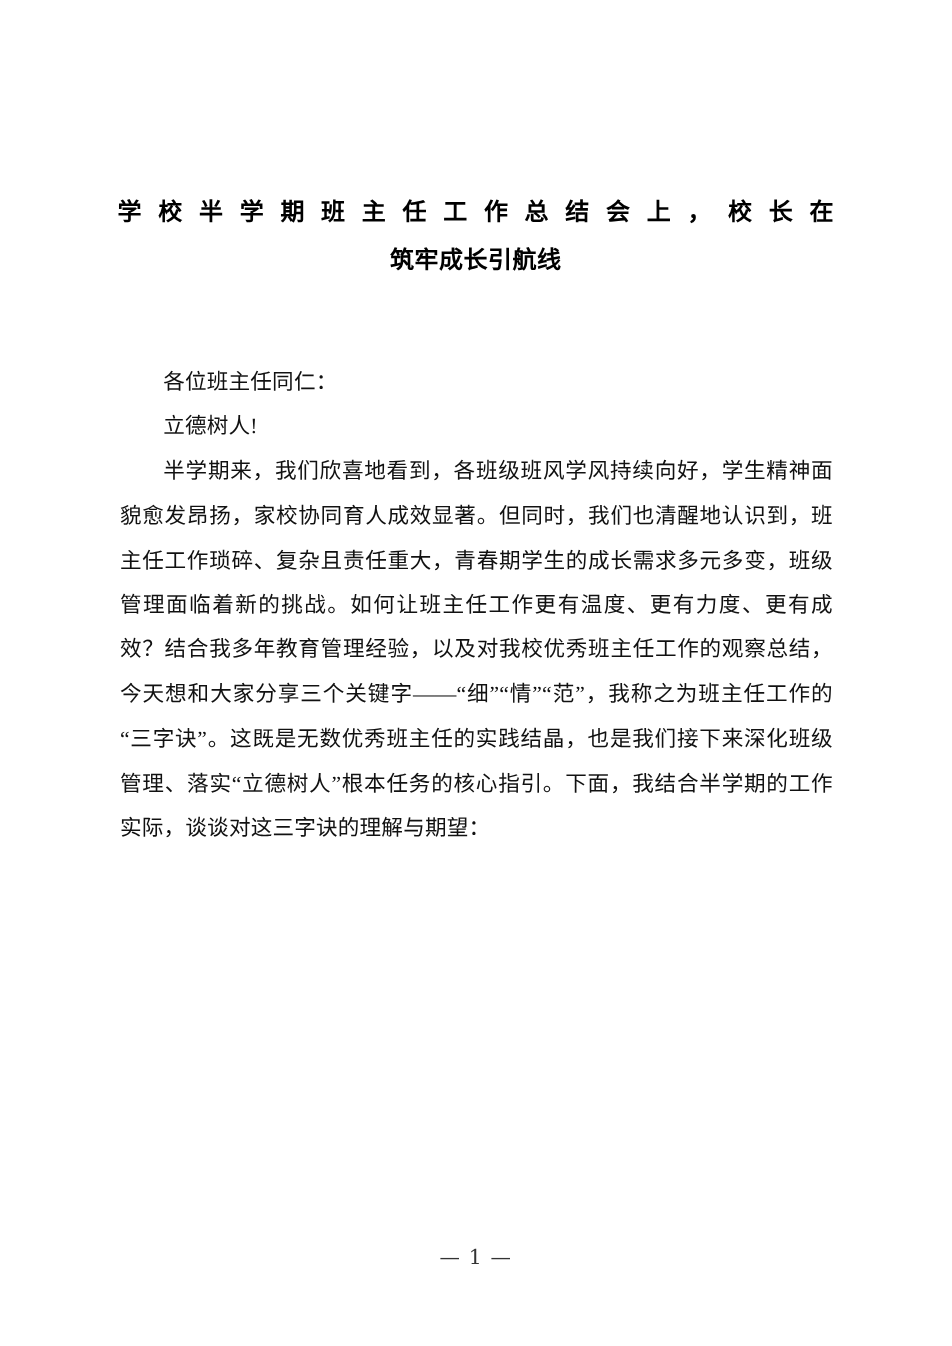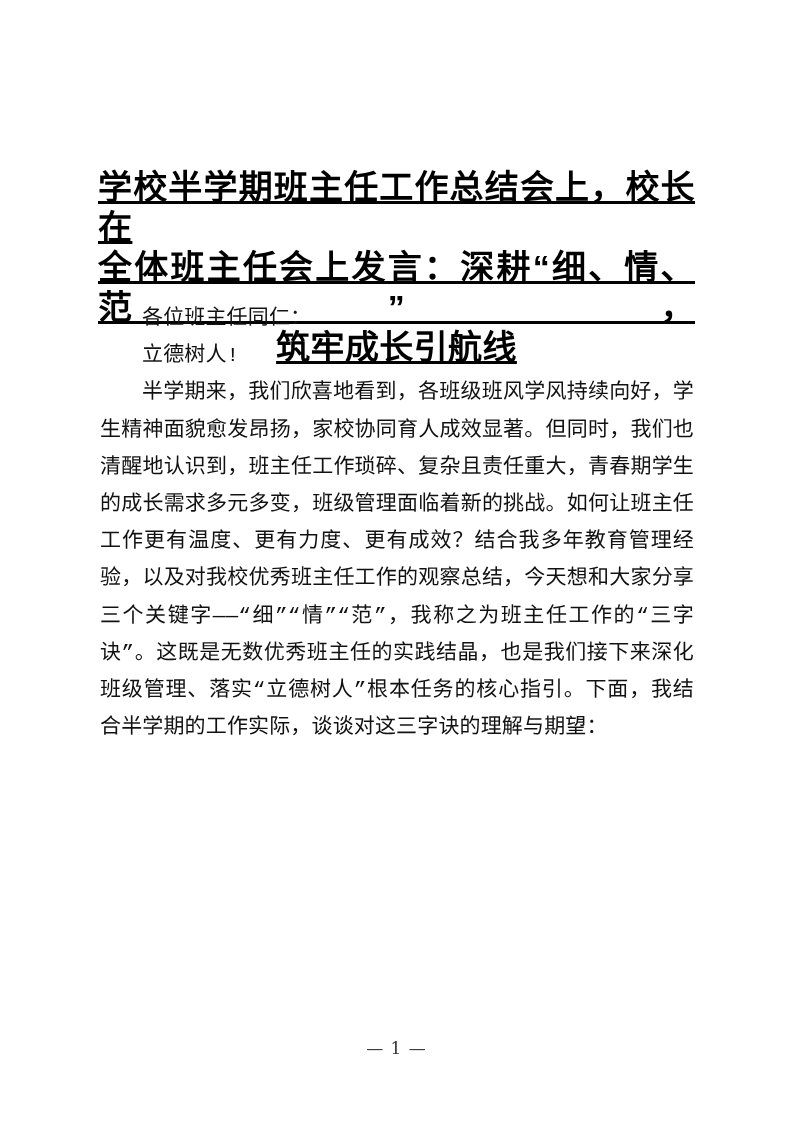--- a/index.html
+++ b/index.html
@@ -21,27 +21,26 @@
 
   
   .doc-title {
     position: absolute;
     left: 98px;
     top: 144px;
     width: 597px;
     text-align: center;
     font-family: "Liberation Sans", "DejaVu Sans", sans-serif;
     font-weight: 700;
-    font-size: 34px;
+    font-size: 20px;
     line-height: 40px;
     letter-spacing: 0.4px;
     color: #000000;
     text-align: justify;
     text-align-last: center;
-    text-decoration: underline;
   }
   .doc-title .tline {
     display: block;
     white-space: nowrap;
   }
   .doc-title .tline-1,
   .doc-title .tline-2 {
     text-align: justify;
     text-align-last: justify;
     white-space: normal;
@@ -49,22 +48,22 @@
   .doc-title .tline-3 {
     text-align: left;
   }
 
   
   .body-block {
     position: absolute;
     left: 100px;
     top: 300px;
     width: 594px;
-    font-family: Liberation Mono, monospace;
-    font-size: 21px;
+    font-family: Liberation Serif, serif;
+    font-size: 18px;
     line-height: 37.2px;
     color: #111111;
     text-align: justify;
     text-justify: inter-character;
   }
 
   .para {
     margin: 0;
     text-indent: 2em;
     text-align: justify;
@@ -92,21 +91,20 @@
     letter-spacing: 1px;
   }
 </style>
 </head>
 <body>
 
 <div class="page">
 
   <h1 class="doc-title">
     <span class="tline tline-1">学校半学期班主任工作总结会上，校长在</span>
-    <span class="tline tline-2">全体班主任会上发言：深耕“细、情、范”，</span>
     <span class="tline tline-3">筑牢成长引航线</span>
   </h1>
 
   <div class="body-block">
     <p class="para salutation">各位班主任同仁：</p>
     <p class="para greeting">立德树人!</p>
     <p class="para">半学期来，我们欣喜地看到，各班级班风学风持续向好，学生精神面貌愈发昂扬，家校协同育人成效显著。但同时，我们也清醒地认识到，班主任工作琐碎、复杂且责任重大，青春期学生的成长需求多元多变，班级管理面临着新的挑战。如何让班主任工作更有温度、更有力度、更有成效？结合我多年教育管理经验，以及对我校优秀班主任工作的观察总结，今天想和大家分享三个关键字——“细”“情”“范”，我称之为班主任工作的“三字诀”。这既是无数优秀班主任的实践结晶，也是我们接下来深化班级管理、落实“立德树人”根本任务的核心指引。下面，我结合半学期的工作实际，谈谈对这三字诀的理解与期望：</p>
   </div>
 
   <div class="page-number">— 1 —</div>

